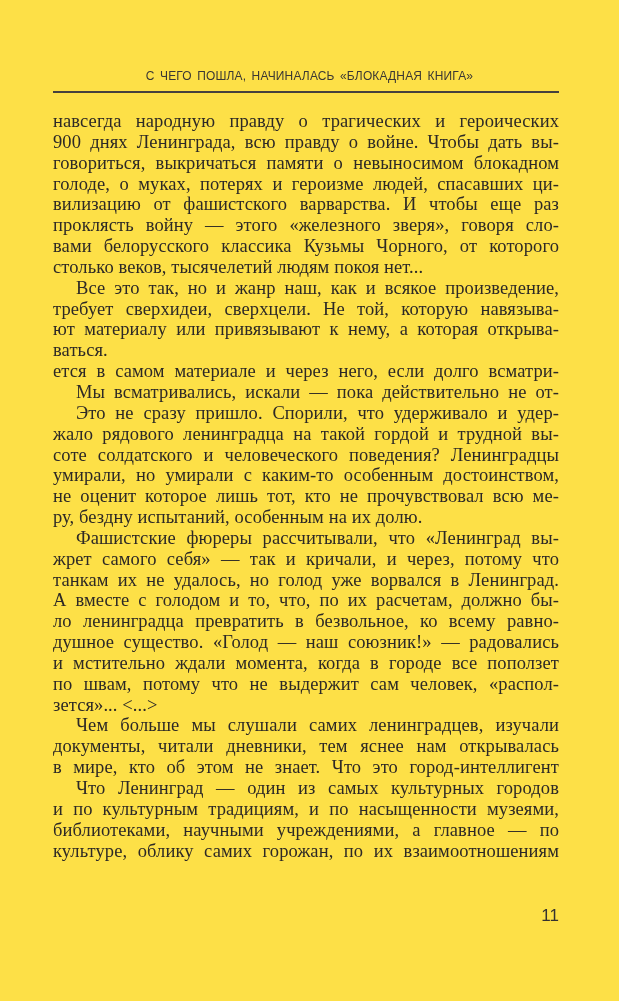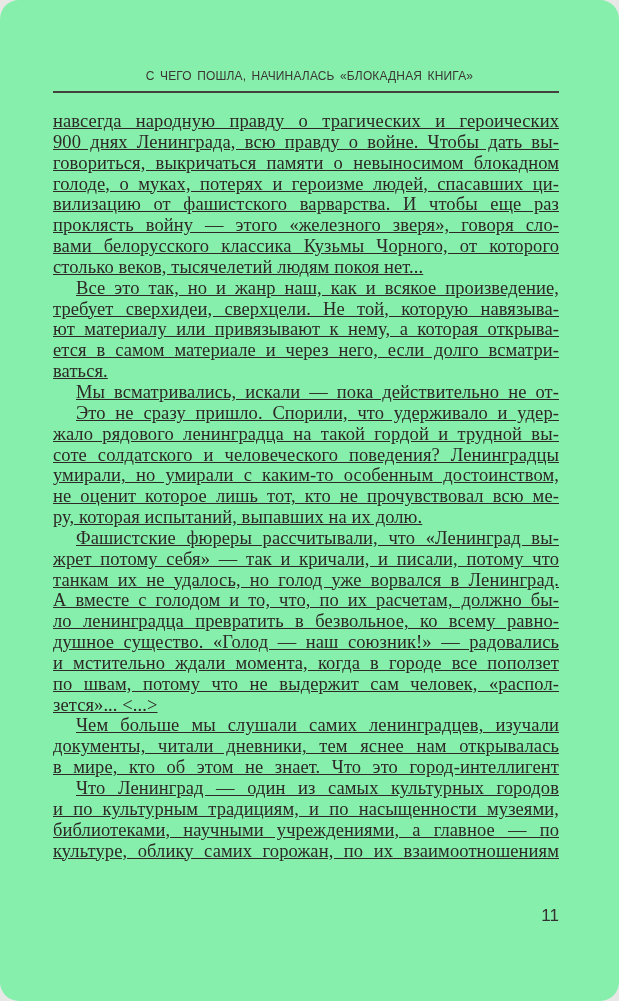--- a/index.html
+++ b/index.html
@@ -5,24 +5,23 @@
   html, body {
     margin: 0;
     padding: 0;
     background: #e8e8e6;
   }
   .book-page {
     position: relative;
     width: 619px;
     height: 1001px;
     margin: 0 auto;
-    background: #86efac;
+    background: #fde047;
     overflow: hidden;
     color: #2d2926;
-    border-radius: 19px;
   }
   .running-header {
     position: absolute;
     top: 69px;
     left: 0;
     width: 100%;
     text-align: center;
     font-family: "Liberation Sans", "DejaVu Sans", sans-serif;
     font-size: 13px;
     line-height: 14px;
@@ -47,21 +46,20 @@
     left: 53px;
     width: 506px;
     font-family: "Liberation Serif", "DejaVu Serif", serif;
     font-size: 18.5px;
     line-height: 20.85px;
     letter-spacing: 0.1px;
   }
   .paragraph {
     margin: 0;
     padding: 0;
-    text-decoration: underline;
   }
   .line {
     text-align: justify;
     text-align-last: justify;
     white-space: normal;
   }
   .line.indent {
     text-indent: 23px;
   }
   .line.last {
@@ -93,37 +91,37 @@
         <div class="line">голоде, о муках, потерях и героизме людей, спасавших ци-</div>
         <div class="line">вилизацию от фашистского варварства. И чтобы еще раз</div>
         <div class="line">проклясть войну — этого «железного зверя», говоря сло-</div>
         <div class="line">вами белорусского классика Кузьмы Чорного, от которого</div>
         <div class="line last">столько веков, тысячелетий людям покоя нет...</div>
       </div>
       <div class="paragraph">
         <div class="line indent">Все это так, но и жанр наш, как и всякое произведение,</div>
         <div class="line">требует сверхидеи, сверхцели. Не той, которую навязыва-</div>
         <div class="line">ют материалу или привязывают к нему, а которая открыва-</div>
+        <div class="line last">ваться.</div>
         <div class="line">ется в самом материале и через него, если долго всматри-</div>
-        <div class="line last">ваться.</div>
       </div>
       <div class="paragraph">
         <div class="line indent">Мы всматривались, искали — пока действительно не от-</div>
       </div>
       <div class="paragraph">
         <div class="line indent">Это не сразу пришло. Спорили, что удерживало и удер-</div>
         <div class="line">жало рядового ленинградца на такой гордой и трудной вы-</div>
         <div class="line">соте солдатского и человеческого поведения? Ленинградцы</div>
         <div class="line">умирали, но умирали с каким-то особенным достоинством,</div>
         <div class="line">не оценит которое лишь тот, кто не прочувствовал всю ме-</div>
-        <div class="line last">ру, которая испытаний, выпавших на их долю.</div>
+        <div class="line last">ру, бездну испытаний, особенным на их долю.</div>
       </div>
       <div class="paragraph">
         <div class="line indent">Фашистские фюреры рассчитывали, что «Ленинград вы-</div>
-        <div class="line">жрет потому себя» — так и кричали, и писали, потому что</div>
+        <div class="line">жрет самого себя» — так и кричали, и через, потому что</div>
         <div class="line">танкам их не удалось, но голод уже ворвался в Ленинград.</div>
         <div class="line">А вместе с голодом и то, что, по их расчетам, должно бы-</div>
         <div class="line">ло ленинградца превратить в безвольное, ко всему равно-</div>
         <div class="line">душное существо. «Голод — наш союзник!» — радовались</div>
         <div class="line">и мстительно ждали момента, когда в городе все поползет</div>
         <div class="line">по швам, потому что не выдержит сам человек, «распол-</div>
         <div class="line last">зется»... &lt;...&gt;</div>
       </div>
       <div class="paragraph">
         <div class="line indent">Чем больше мы слушали самих ленинградцев, изучали</div>

